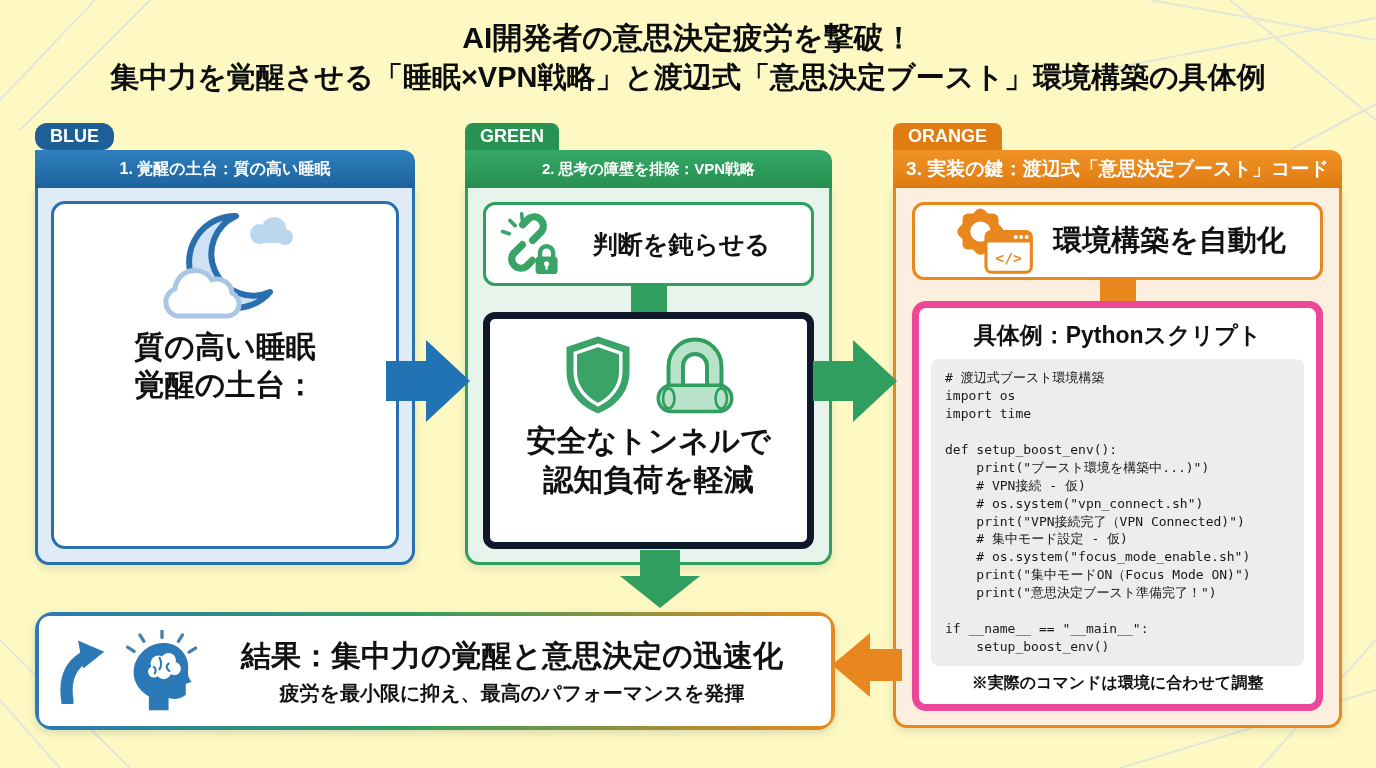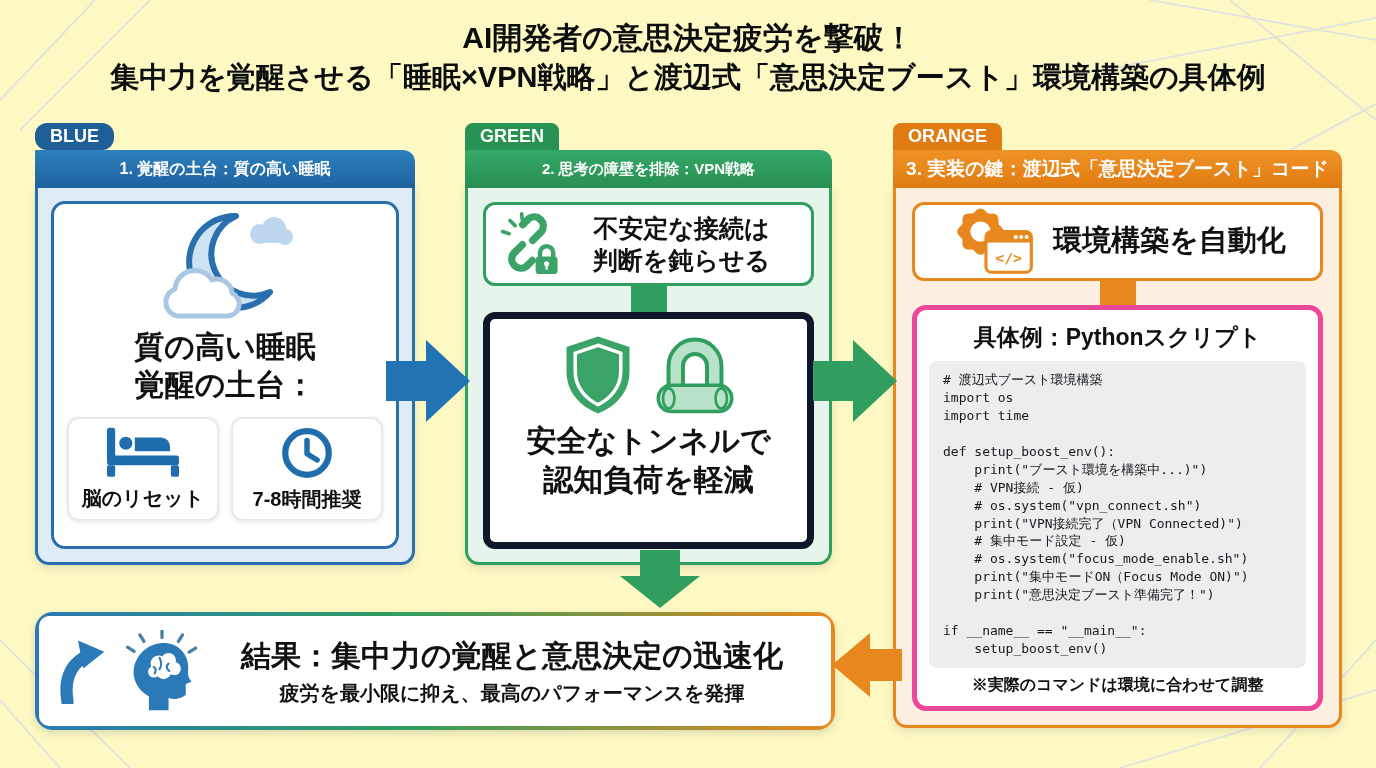--- a/index.html
+++ b/index.html
@@ -55,21 +55,21 @@
 
   
   .col-orange  { left:893px; top:150px; width:449px; }
   .tab-orange  { background:#e07c12; }
   .head-orange { background:linear-gradient(180deg,#ef9226,#e07c12); font-size:19px; }
   .body-orange { height:540px; background:#fcefdf; border:3px solid #e8871d; border-top:none; padding:14px 16px; }
   .o-box1 { height:83px; background:#fff; border:3px solid #e8871d; border-radius:12px;
             display:flex; align-items:center; justify-content:center; gap:16px; padding:0 10px; }
   .o-box1-label { font-size:29px; font-weight:bold; color:#101113; }
   .o-connector { background:#e8871d; }
-  .o-box2 { flex:1; background:#fff; border:5px solid #ec4899; border-radius:14px;
+  .o-box2 { flex:1; background:#fff; border:7px solid #ec4899; border-radius:14px;
             display:flex; flex-direction:column; padding:8px 12px 10px; }
   .code-title { font-size:23px; font-weight:bold; text-align:center; margin:4px 0 8px; color:#101113; }
   .code-box { flex:1; background:#ebedef; border-radius:8px; padding:10px 14px; overflow:hidden;
               font-family:"DejaVu Sans Mono", monospace; font-size:13px; line-height:1.38;
               color:#16181a; white-space:pre; }
   .code-note { font-size:16px; font-weight:bold; text-align:center; margin-top:7px; color:#101113; }
 
   
   .result { position:absolute; left:35px; top:612px; width:800px; height:118px; z-index:4;
             border-radius:18px; padding:4px;
@@ -124,40 +124,20 @@
               <circle cx="120" cy="21" r="12"></circle>
             <circle cx="131" cy="29" r="8"></circle>
               <rect x="98" y="24" width="40" height="11" rx="5.5"></rect>
           </g>
           <path d="M24 108 a14 14 0 0 1 -3 -27 a20 20 0 0 1 37 -9 a15 15 0 0 1 20 13 a12 12 0 0 1 -5 23 z" fill="#ffffff" stroke="#a9c7e4" stroke-width="5" stroke-linejoin="round"></path>
         </svg>
         <div class="blue-main">
           <div>質の高い睡眠</div>
           <div>覚醒の土台：</div>
         </div>
-        <div class="chips">
-          <div class="chip">
-            <svg width="86" height="54" viewBox="0 0 96 66" fill="#1f6dad">
-              <rect x="4" y="2" width="10" height="44" rx="3"></rect>
-              <circle cx="27" cy="21" r="8"></circle>
-              <path d="M38 14 h32 a11 11 0 0 1 11 11 v6 H38 z"></path>
-              <rect x="4" y="36" width="88" height="12" rx="3"></rect>
-              <rect x="4" y="48" width="10" height="14" rx="2"></rect>
-              <rect x="82" y="48" width="10" height="14" rx="2"></rect>
-            </svg>
-            <div class="chip-label">脳のリセット</div>
-          </div>
-          <div class="chip">
-            <svg width="56" height="56" viewBox="0 0 72 72">
-              <circle cx="36" cy="36" r="28" fill="none" stroke="#1f6dad" stroke-width="8"></circle>
-              <path d="M36 20 V37 L49 45" fill="none" stroke="#1f6dad" stroke-width="7" stroke-linecap="round" stroke-linejoin="round"></path>
-            </svg>
-            <div class="chip-label">7-8時間推奨</div>
-          </div>
-        </div>
       </div>
     </div>
   </section>
 
   <section class="col col-green">
     <div class="tab tab-green">GREEN</div>
     <div class="col-head head-green">2. 思考の障壁を排除：VPN戦略</div>
     <div class="col-body body-green">
       <div class="g-box1">
         <svg width="66" height="66" viewBox="0 0 90 90">
@@ -169,21 +149,20 @@
             <path d="M26 20 l-7 -7"></path>
               <path d="M18 31 l-9 -3"></path>
               <path d="M36 13 l-1 -9"></path>
           </g>
           <path d="M60 64 v-7 a9 9 0 0 1 18 0 v7" fill="none" stroke="#3aa368" stroke-width="6"></path>
           <rect x="54" y="62" width="30" height="24" rx="5" fill="#3aa368"></rect>
           <circle cx="69" cy="72" r="3.5" fill="#ffffff"></circle>
           <rect x="67.5" y="73" width="3" height="7" fill="#ffffff"></rect>
         </svg>
         <div class="g-box1-text">
-          <div>不安定な接続は</div>
           <div>判断を鈍らせる</div>
         </div>
       </div>
       <div class="g-connector"></div>
       <div class="g-box2">
         <div class="g-icons">
           <svg width="74" height="84" viewBox="0 0 84 96">
             <path d="M42 4 L78 16 V44 C78 68 62 84 42 92 C22 84 6 68 6 44 V16 Z" fill="#3aa368"></path>
             <path d="M42 14 L68 23 V44 C68 62 56 75 42 82 C28 75 16 62 16 44 V23 Z" fill="none" stroke="#ffffff" stroke-width="4"></path>
           </svg>

